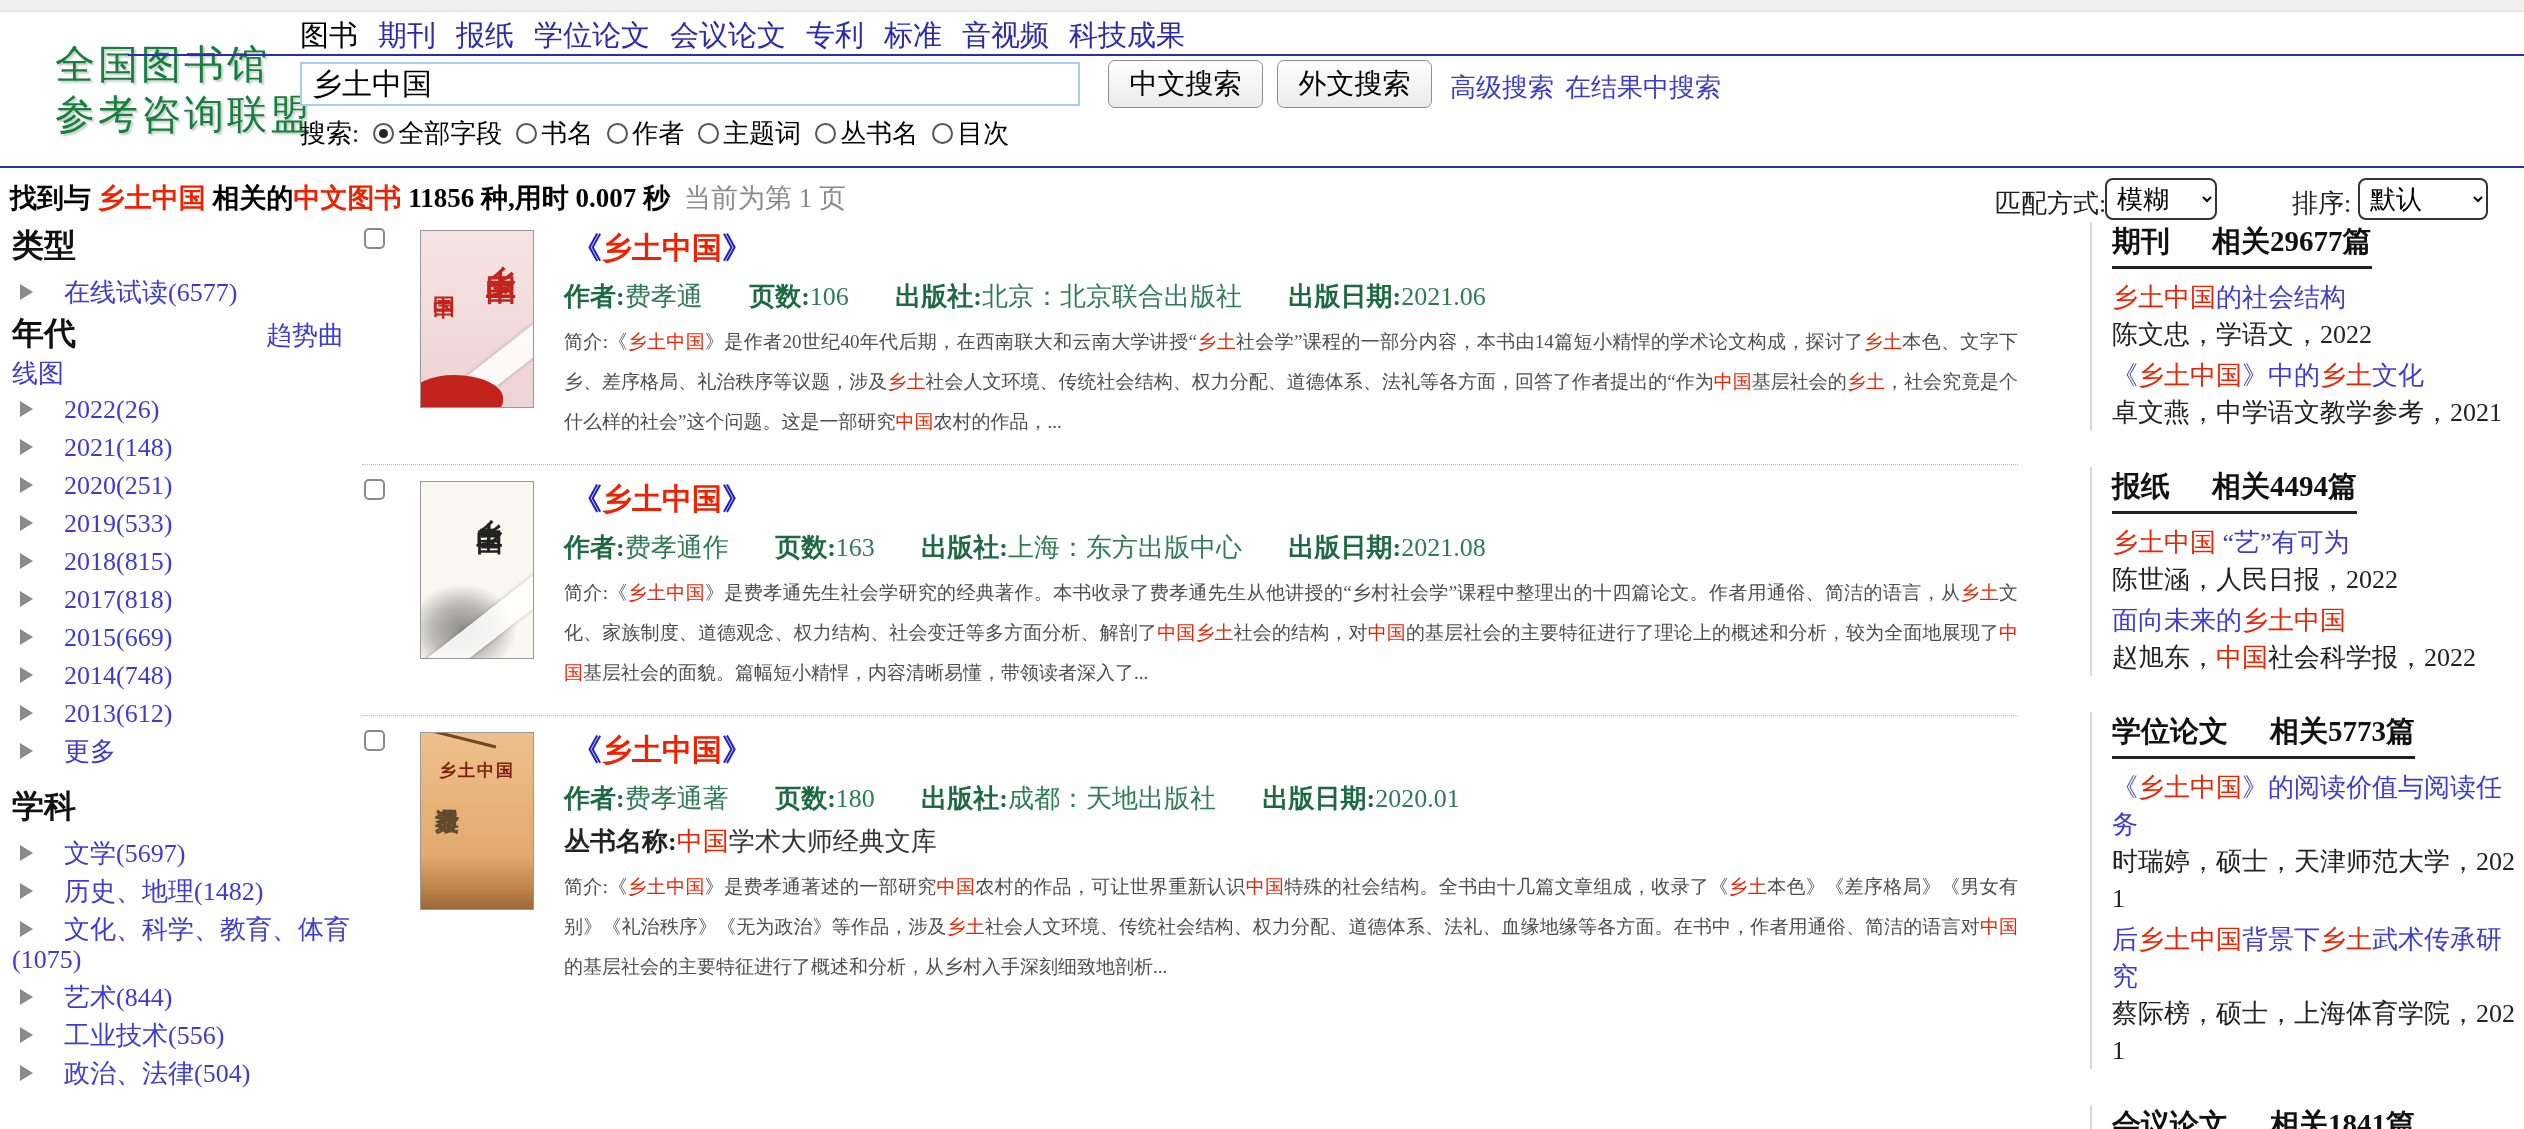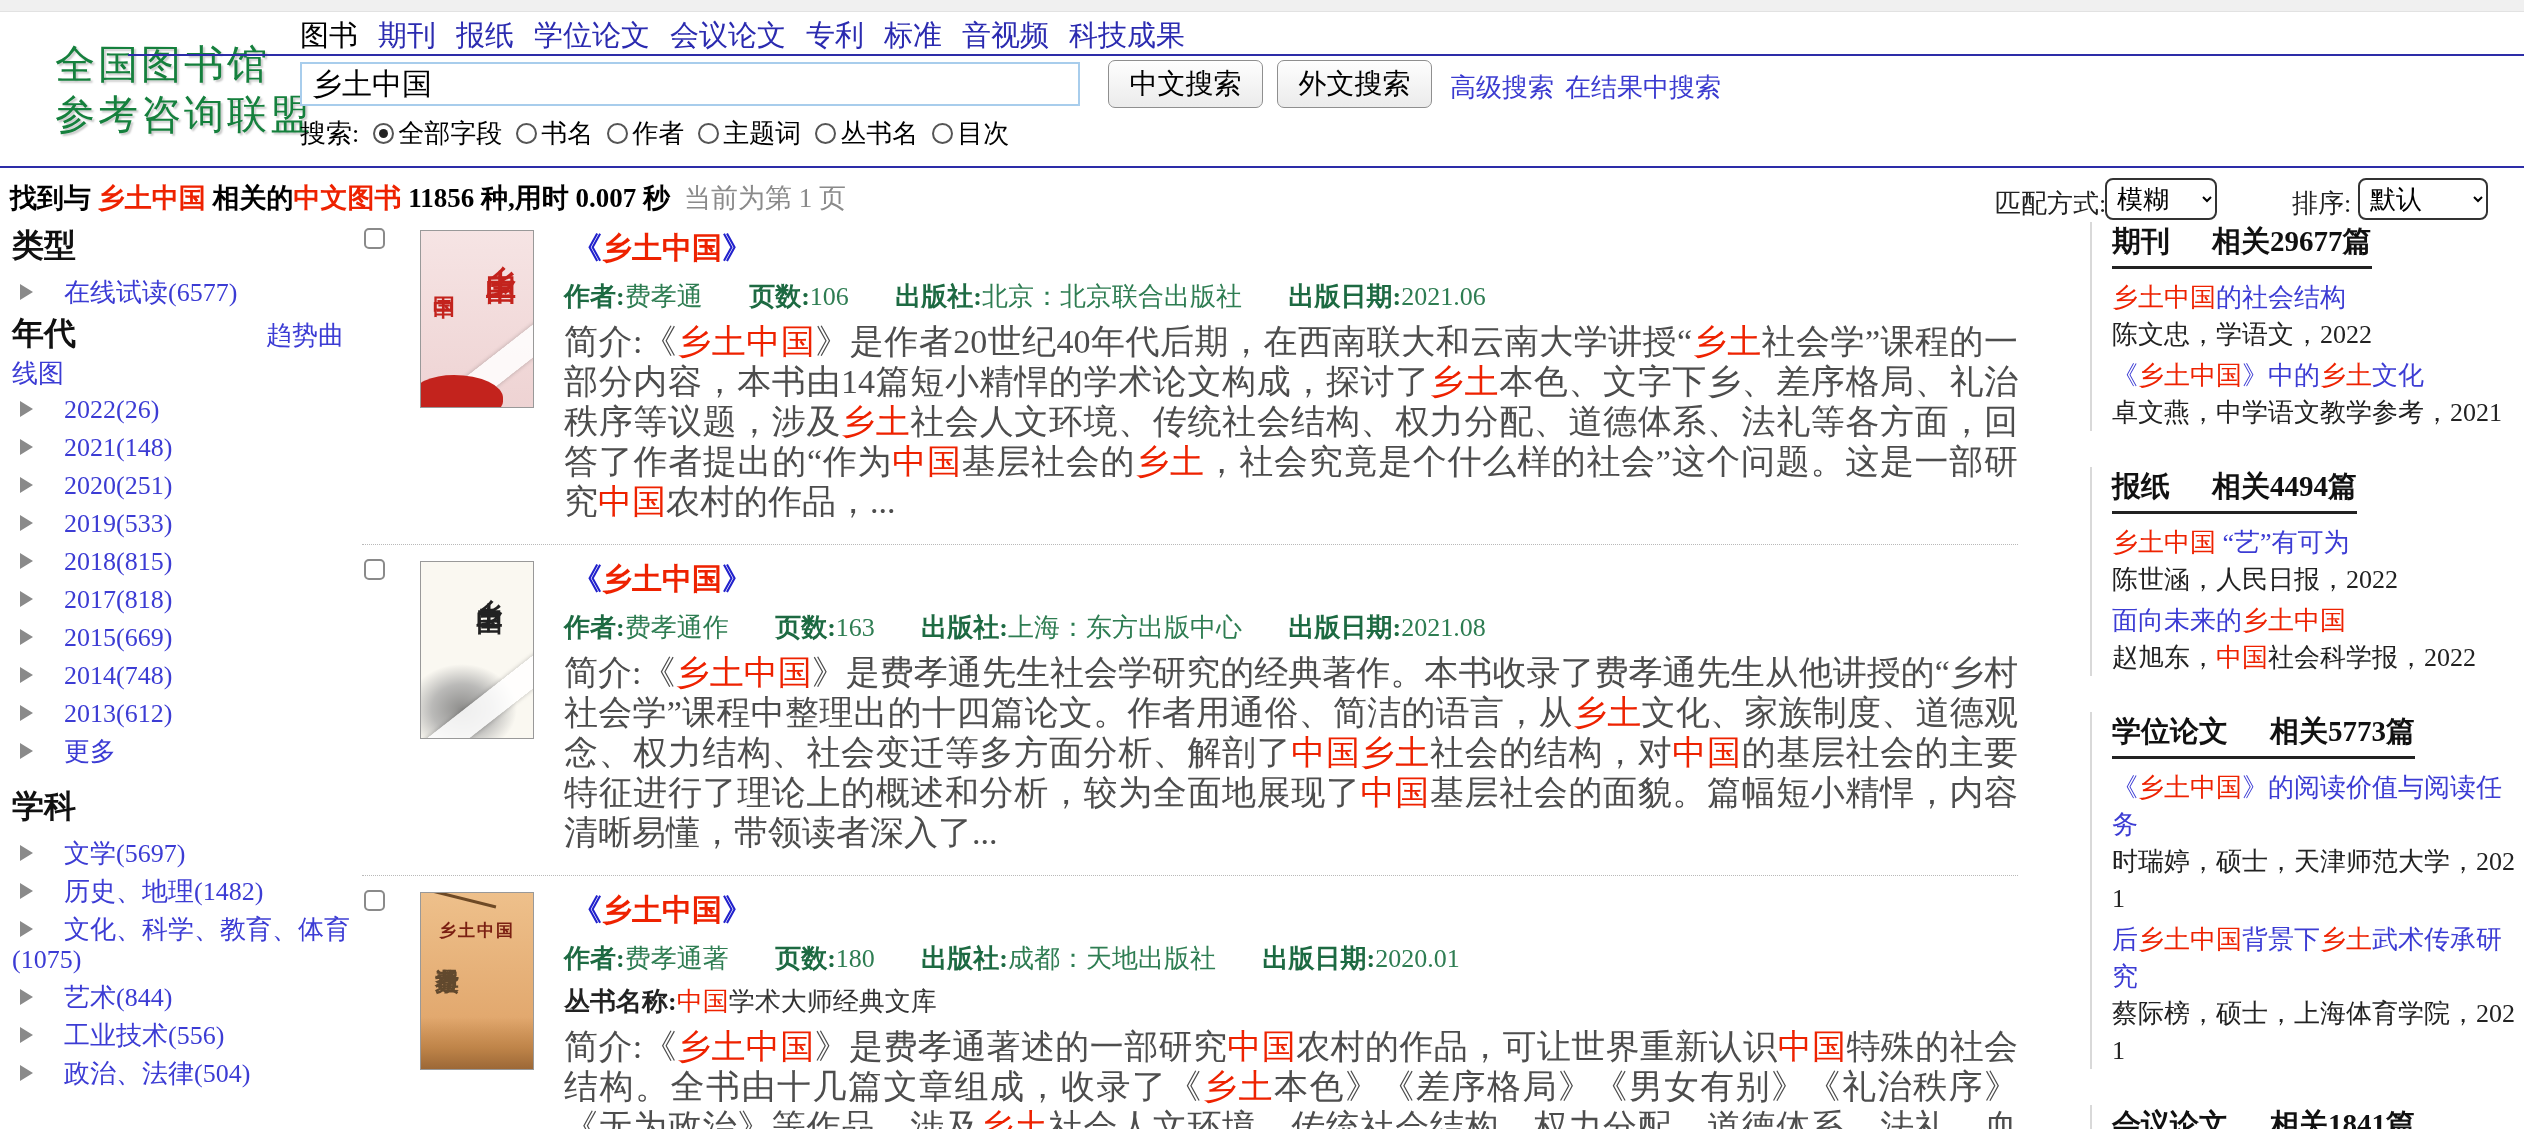--- a/index.html
+++ b/index.html
@@ -85,21 +85,21 @@
   .cover3 .branch { position:absolute; left:6px; top:4px; width:70px; height:3px; background:#6e4a26; transform:rotate(14deg); }
   .cover3 .callig { position:absolute; left:10px; top:56px; writing-mode:vertical-rl; color:#41301c; font-size:24px; font-weight:bold; opacity:.8; }
   .cover3 .paint { position:absolute; bottom:0; width:100%; height:52px; background:linear-gradient(#0000,#b67c41 60%,#8c5a2b); opacity:.8; }
 
   .rtitle { font-size:30px; font-weight:bold; color:#2121cc; cursor:pointer; display:inline-block; margin:2px 0 10px 8px; }
   .meta { font-size:26px; color:#2e7d52; margin-bottom:8px; }
   .meta b { color:#1d6a42; }
   .meta .pair { margin-right:40px; white-space:nowrap; }
   .series { font-size:26px; color:#333; margin-bottom:8px; }
   .series b { color:#222; }
-  .intro { font-size:34px; color:#4d4d4d; line-height:40px; text-align:justify; }
+  .intro { font-size:19px; color:#4d4d4d; line-height:40px; text-align:justify; }
   .kw { color:#ee2200; }
 
   
   #panel { left:2090px; top:222px; width:432px; }
   .psection { border-left:2px solid #d9d9d9; padding-left:20px; margin-bottom:36px; }
   .phead { display:inline-block; border-bottom:3px solid #222; padding-bottom:4px; margin-bottom:10px;
     font-size:29px; font-weight:bold; color:#111; cursor:pointer; }
   .phead .pcount { margin-left:42px; }
   .pentry-title { font-size:26px; color:#3c3cd4; line-height:37px; cursor:pointer; word-break:break-all; }
   .pentry-by { font-size:26px; color:#222; line-height:37px; margin-bottom:4px; word-break:break-all; }

